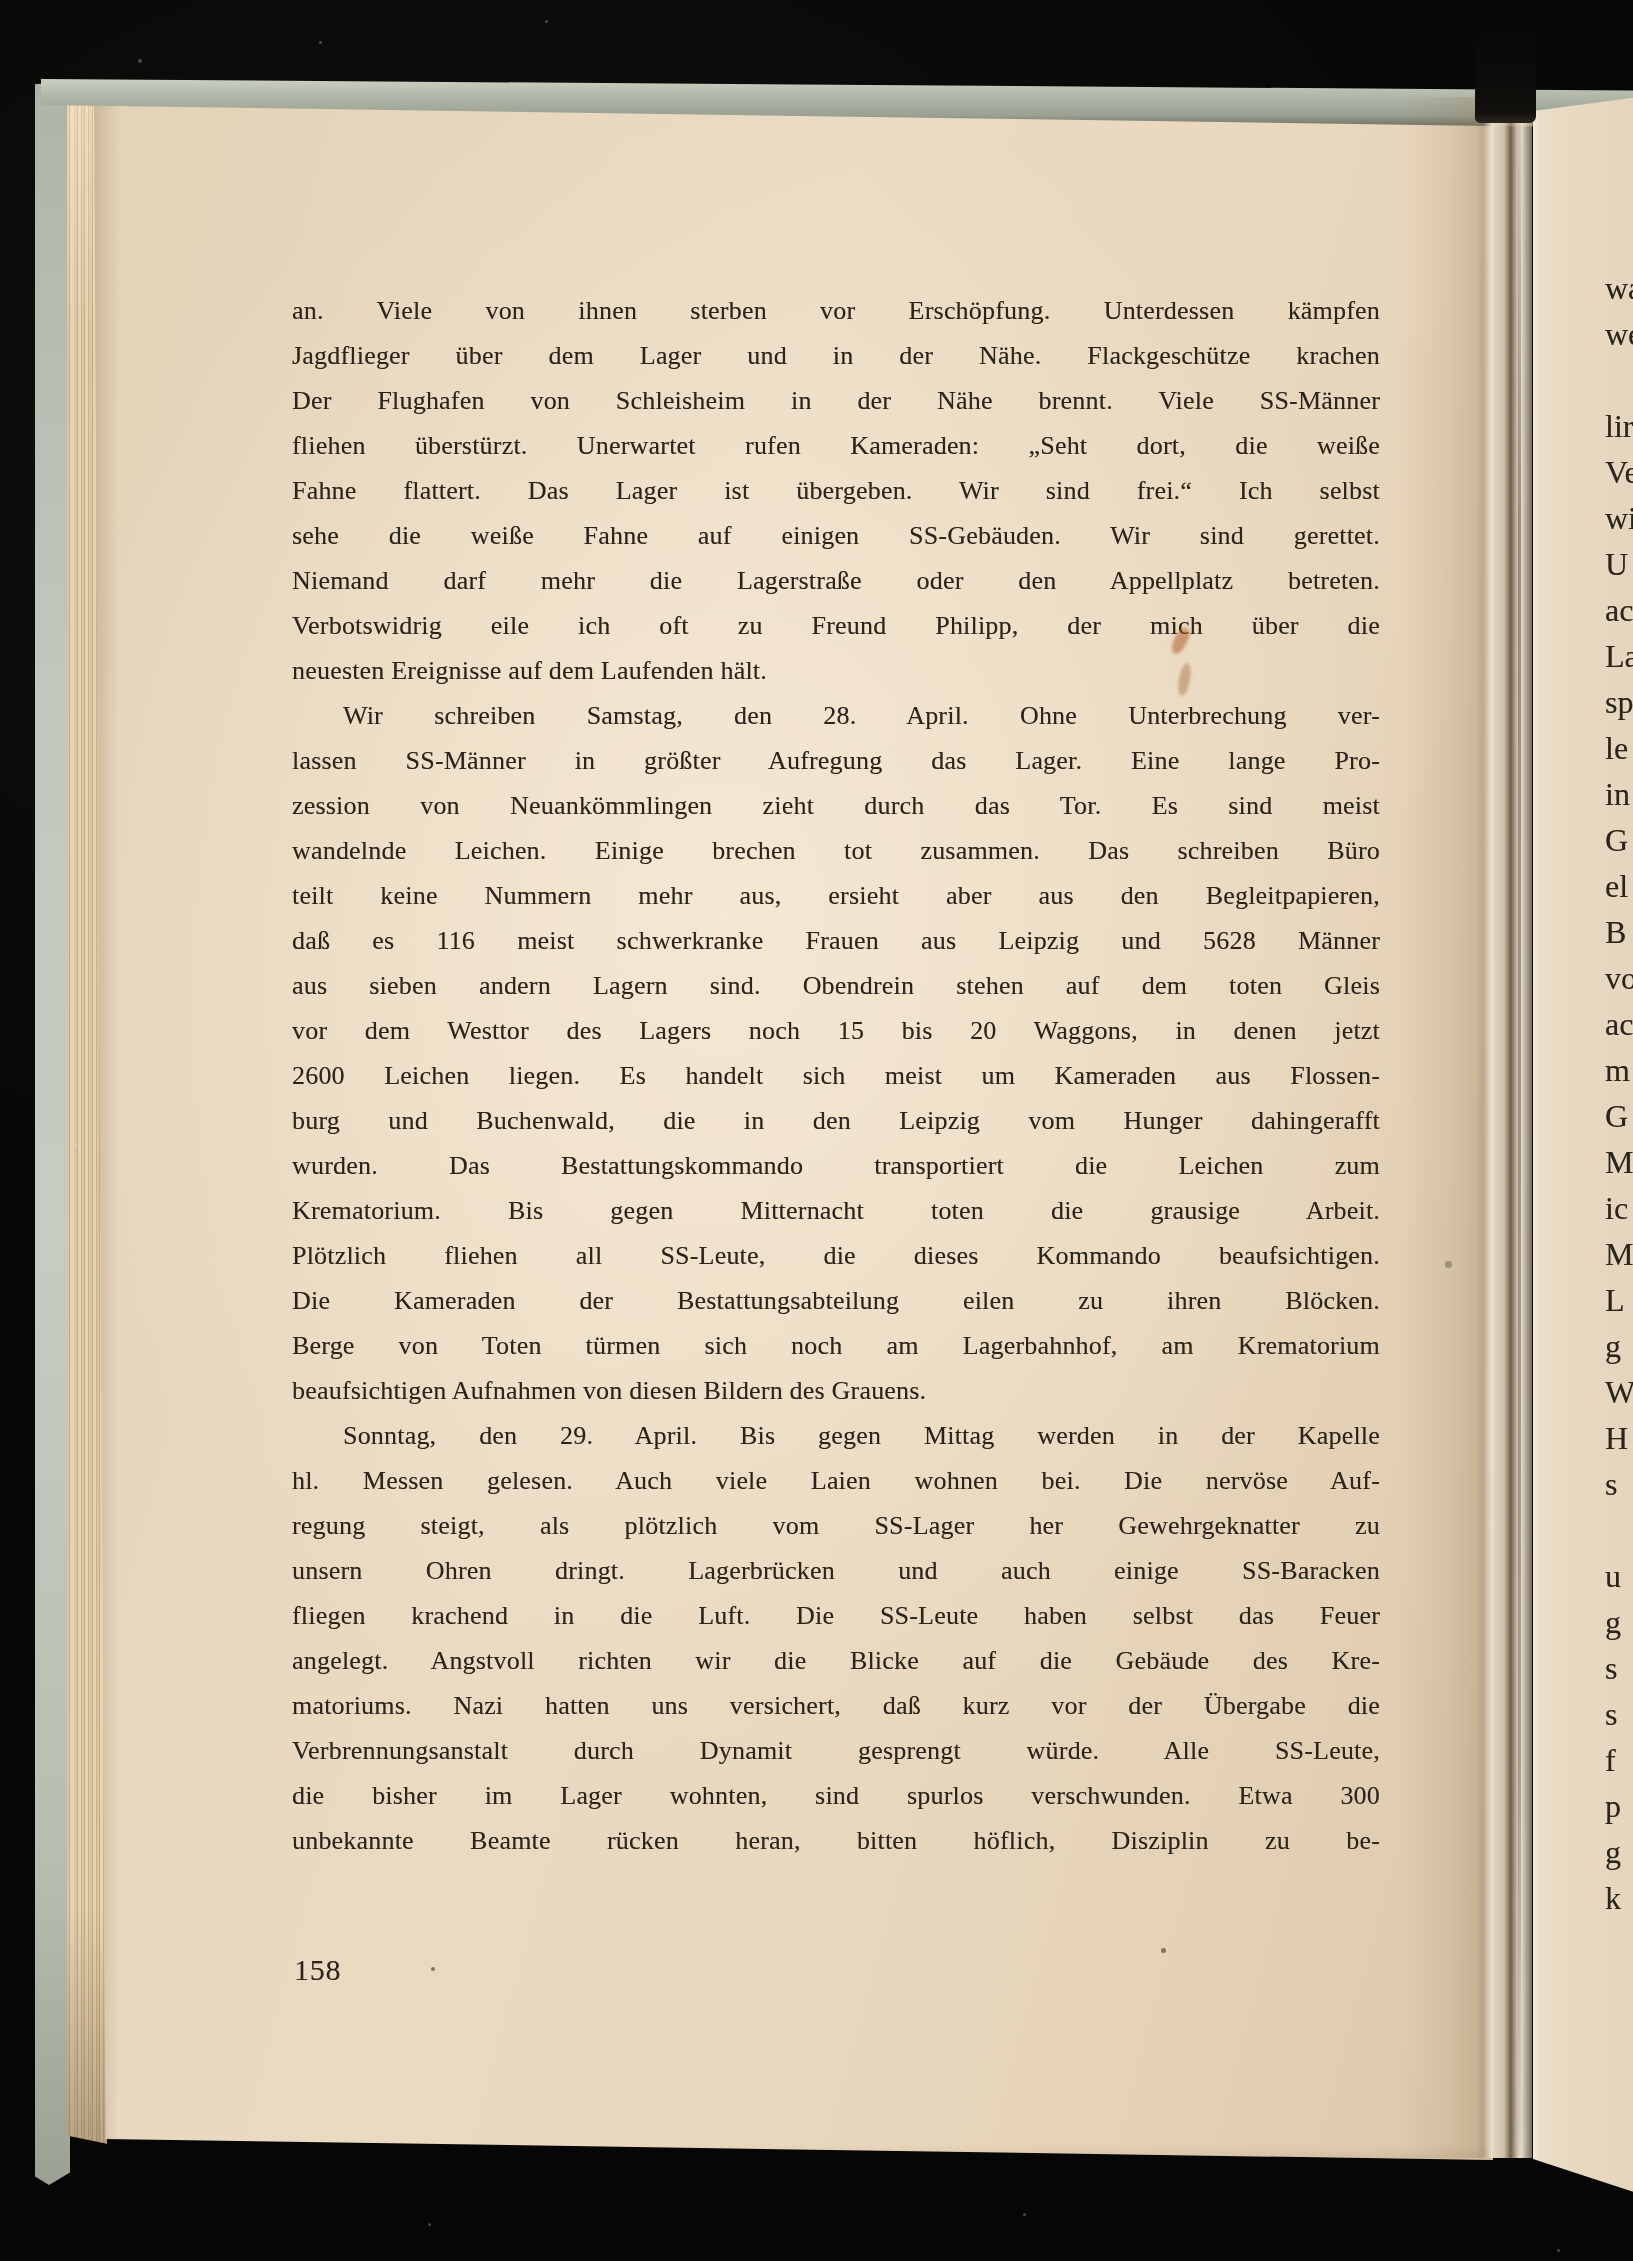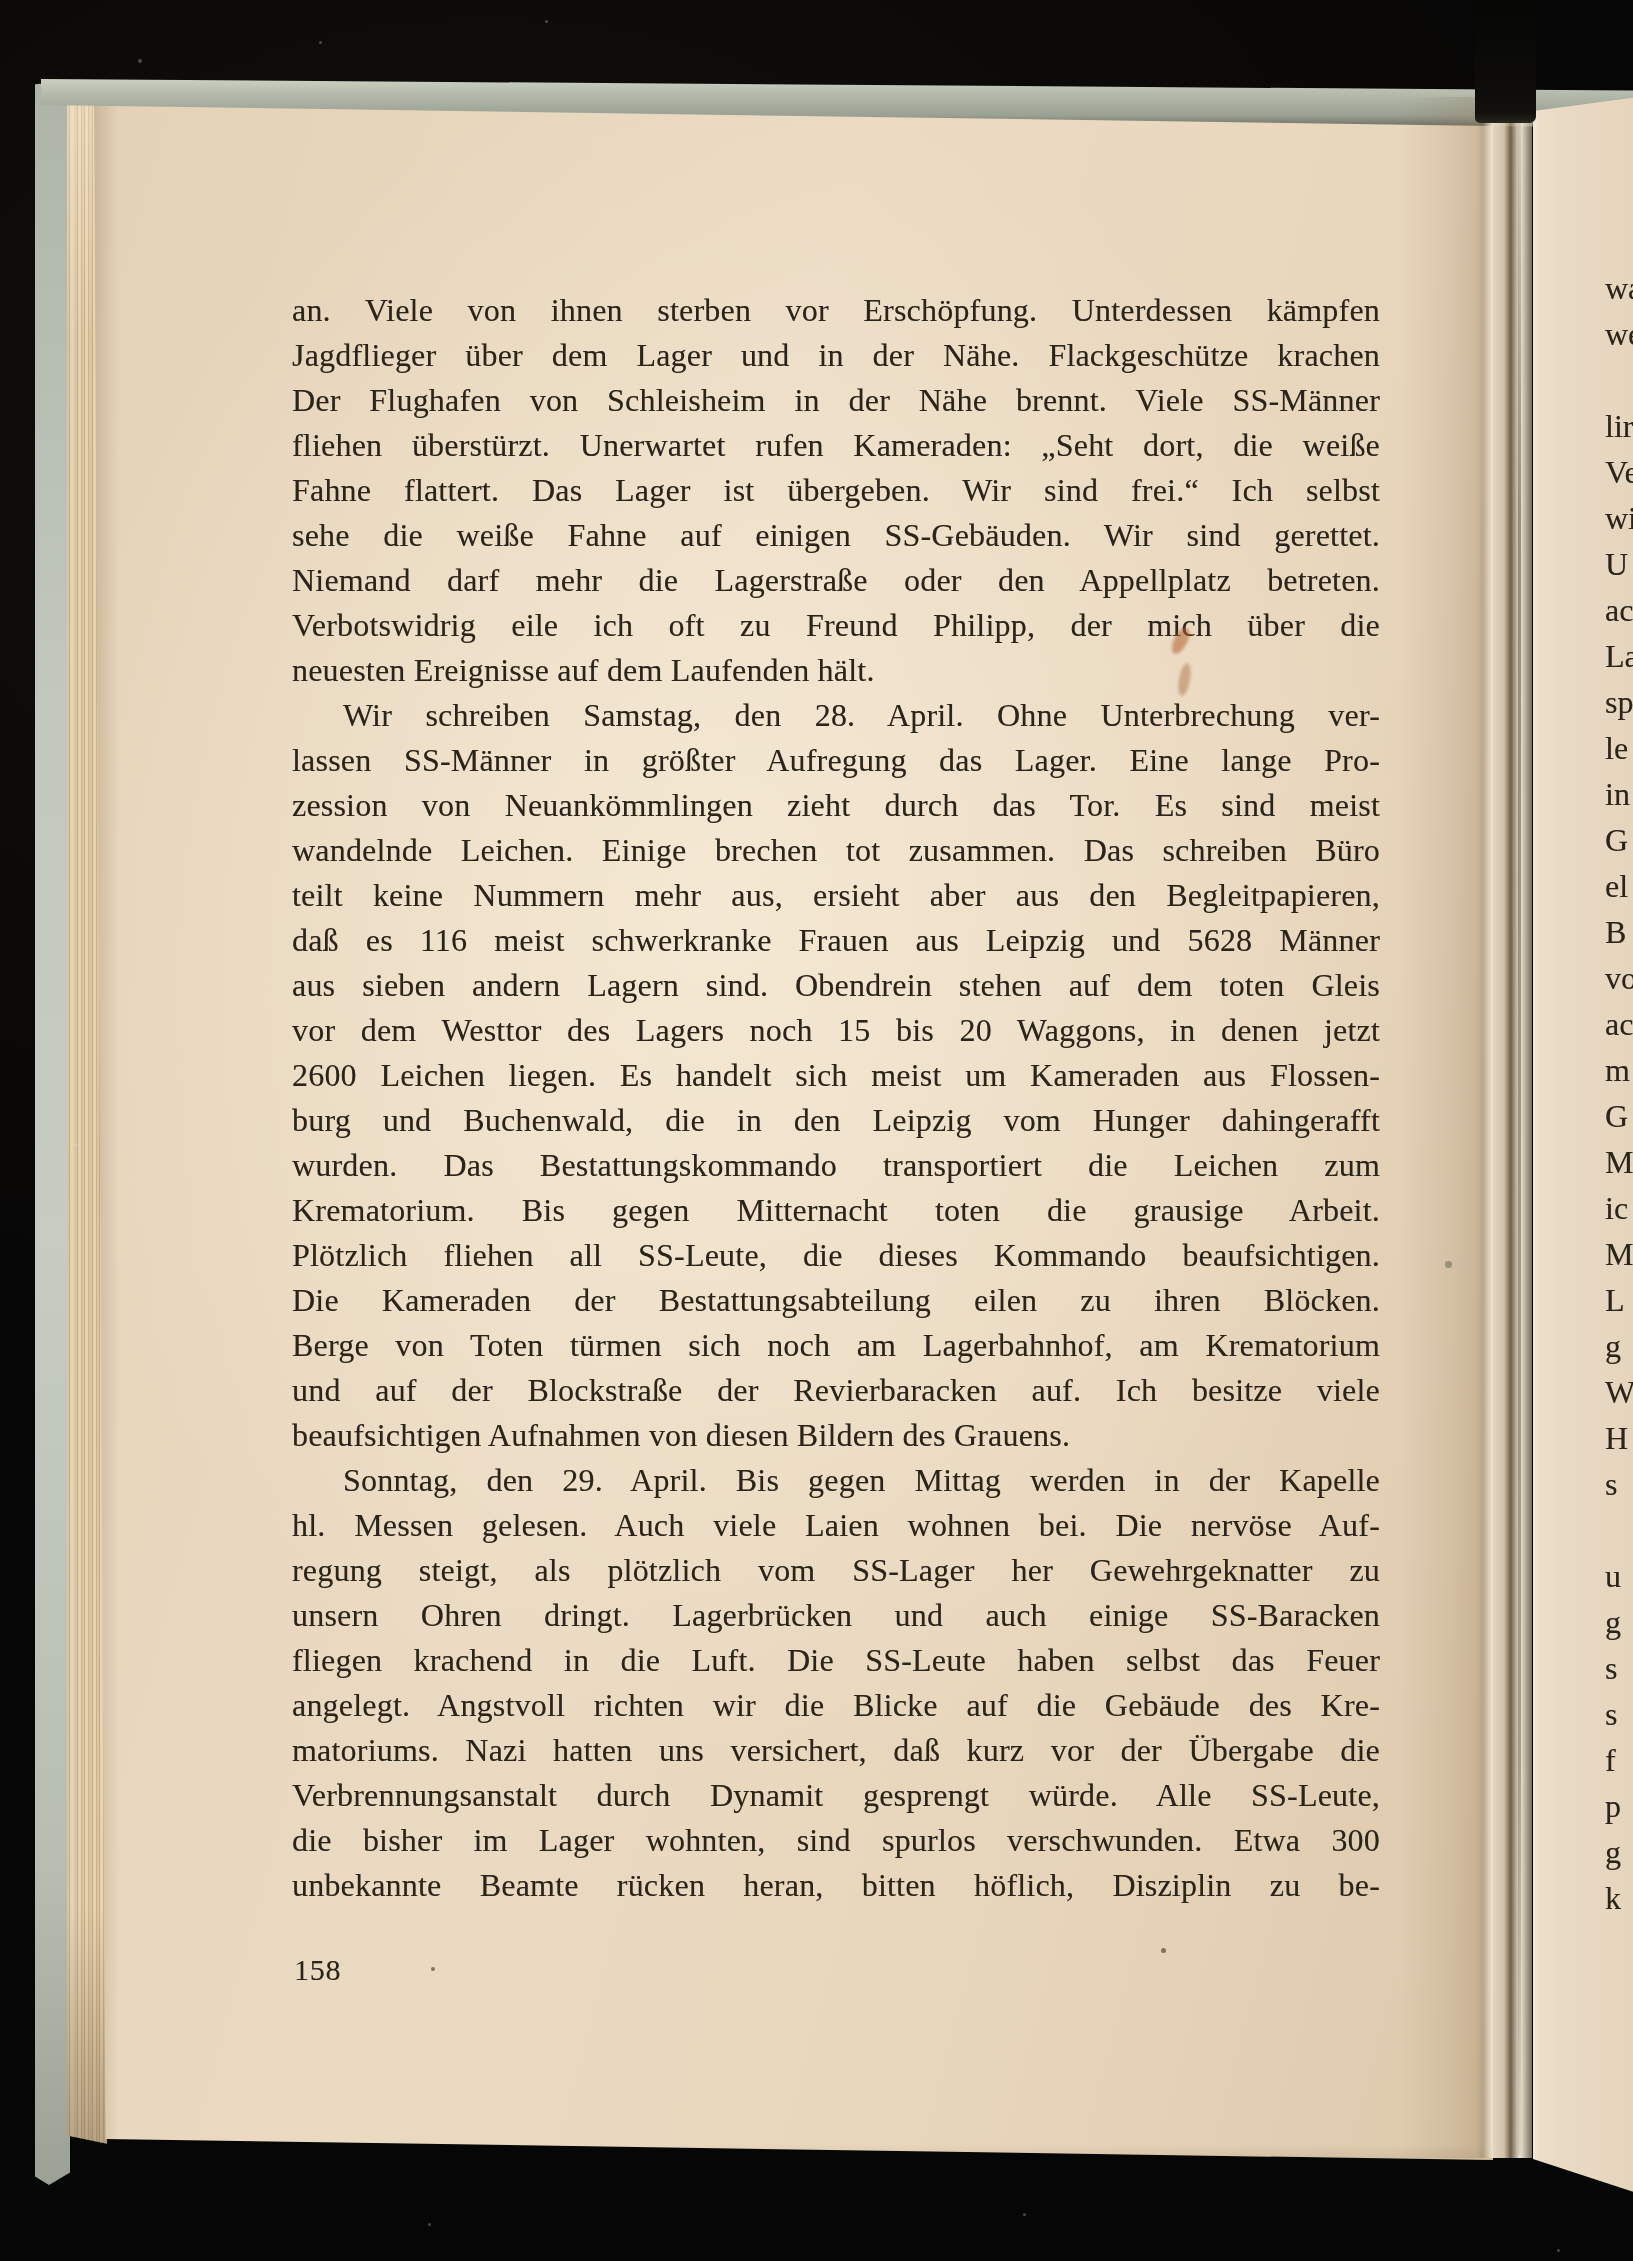--- a/index.html
+++ b/index.html
@@ -67,21 +67,21 @@
     clip-path:polygon(0 20px,100% 6.6px,100% 2101px,0 2068px);
   }
   .spine-notch{
     position:absolute;left:1475px;top:0;width:61px;height:123px;z-index:5;
     background:linear-gradient(180deg,#060605 0%,#0d0c0a 70%,#13110e 92%,#2a261f 100%);
     border-radius:0 0 6.6px 5px;
   }
   
   .text-col{
     position:absolute;left:292px;top:288px;width:1088px;z-index:6;
-    font-size:32px;line-height:45px;color:#2a241b;
+    font-size:26px;line-height:45px;color:#2a241b;
     letter-spacing:0.2px;
     text-shadow:0.2px 0.3px 0.5px rgba(42,36,27,.35);
   }
   .text-col .line{height:45px;text-align:justify;text-align-last:justify;}
   .text-col .line.left{text-align:center;text-align-last:left;}
   .text-col .line.indent{text-indent:51px;}
   .folio{
     position:absolute;left:294px;top:1953px;z-index:6;
     font-size:30px;color:#2a241b;letter-spacing:0.8px;
     text-shadow:0.2px 0.3px 0.5px rgba(42,36,27,.35);
@@ -135,21 +135,20 @@
       <div class="line">daß es 116 meist schwerkranke Frauen aus Leipzig und 5628 Männer</div>
       <div class="line">aus sieben andern Lagern sind. Obendrein stehen auf dem toten Gleis</div>
       <div class="line">vor dem Westtor des Lagers noch 15 bis 20 Waggons, in denen jetzt</div>
       <div class="line">2600 Leichen liegen. Es handelt sich meist um Kameraden aus Flossen-</div>
       <div class="line">burg und Buchenwald, die in den Leipzig vom Hunger dahingerafft</div>
       <div class="line">wurden. Das Bestattungskommando transportiert die Leichen zum</div>
       <div class="line">Krematorium. Bis gegen Mitternacht toten die grausige Arbeit.</div>
       <div class="line">Plötzlich fliehen all SS-Leute, die dieses Kommando beaufsichtigen.</div>
       <div class="line">Die Kameraden der Bestattungsabteilung eilen zu ihren Blöcken.</div>
       <div class="line">Berge von Toten türmen sich noch am Lagerbahnhof, am Krematorium</div>
-      <div class="line">und auf der Blockstraße der Revierbaracken auf. Ich besitze viele</div>
       <div class="line left">beaufsichtigen Aufnahmen von diesen Bildern des Grauens.</div>
       <div class="line indent">Sonntag, den 29. April. Bis gegen Mittag werden in der Kapelle</div>
       <div class="line">hl. Messen gelesen. Auch viele Laien wohnen bei. Die nervöse Auf-</div>
       <div class="line">regung steigt, als plötzlich vom SS-Lager her Gewehrgeknatter zu</div>
       <div class="line">unsern Ohren dringt. Lagerbrücken und auch einige SS-Baracken</div>
       <div class="line">fliegen krachend in die Luft. Die SS-Leute haben selbst das Feuer</div>
       <div class="line">angelegt. Angstvoll richten wir die Blicke auf die Gebäude des Kre-</div>
       <div class="line">matoriums. Nazi hatten uns versichert, daß kurz vor der Übergabe die</div>
       <div class="line">Verbrennungsanstalt durch Dynamit gesprengt würde. Alle SS-Leute,</div>
       <div class="line">die bisher im Lager wohnten, sind spurlos verschwunden. Etwa 300</div>

